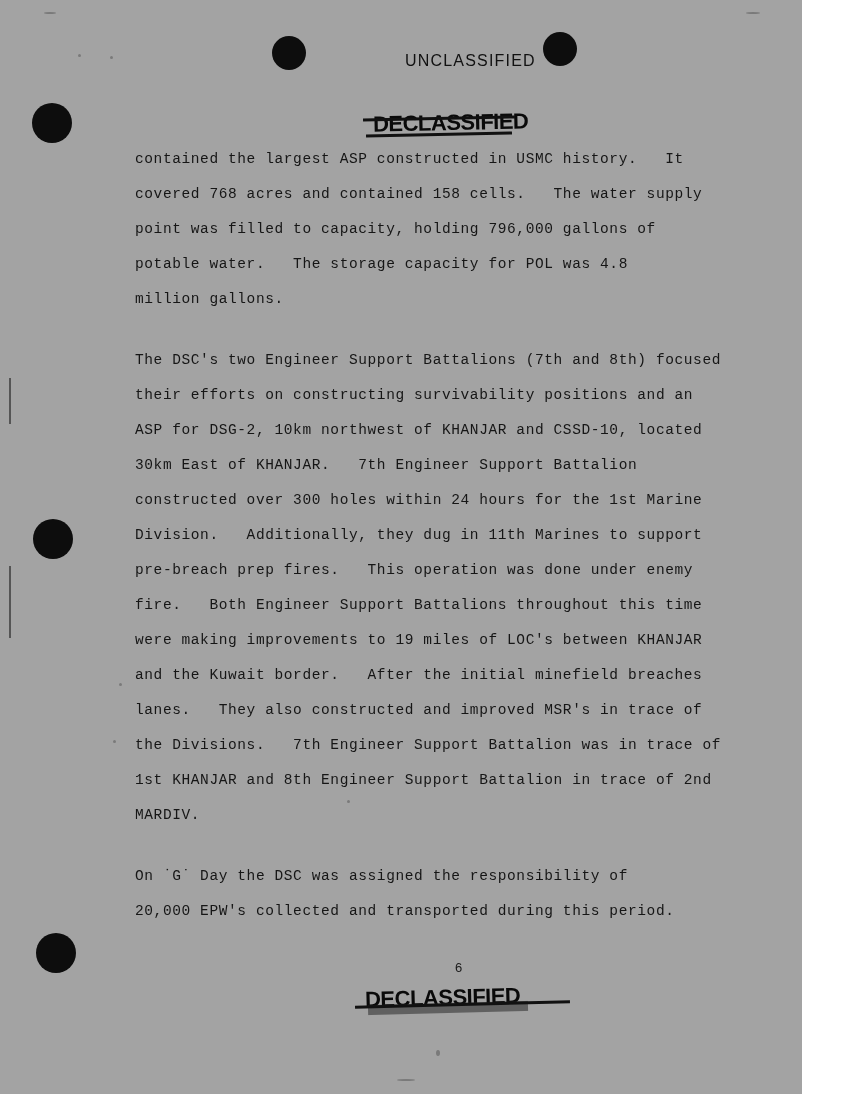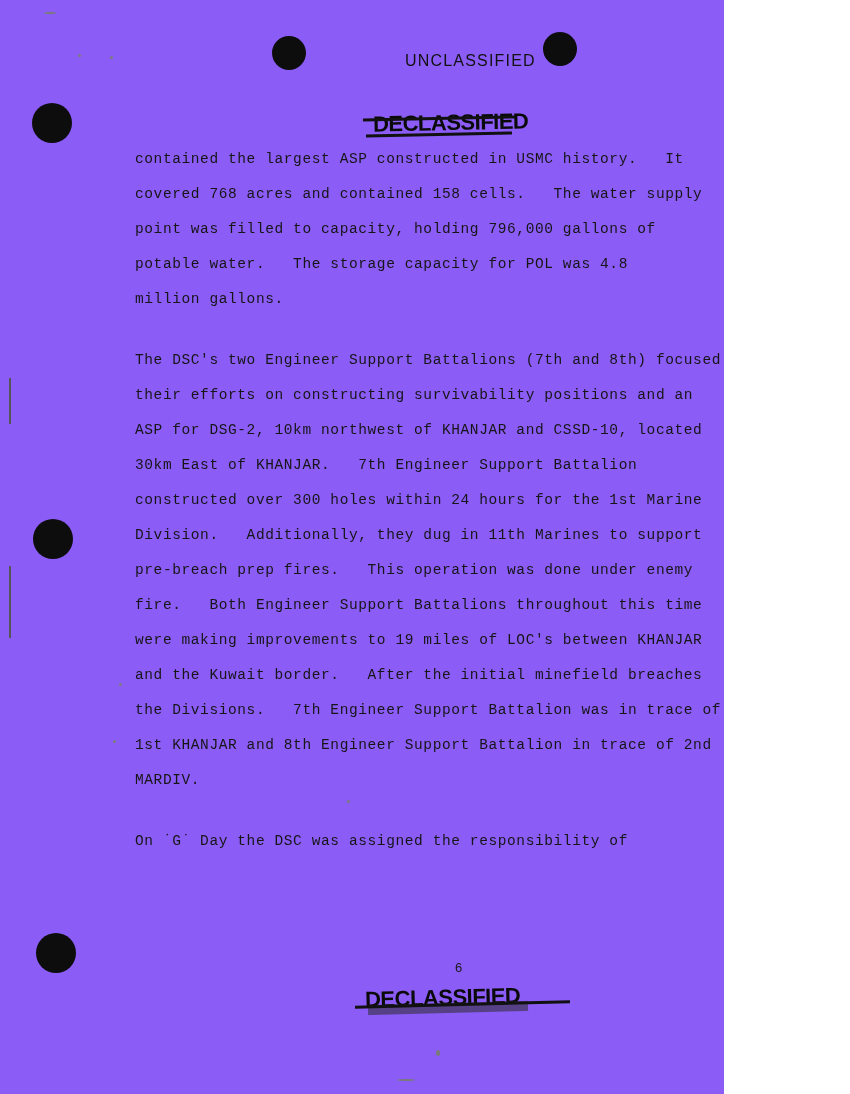--- a/index.html
+++ b/index.html
@@ -6,23 +6,23 @@
     margin: 0;
     padding: 0;
     background: #ffffff;
   }
   body {
     font-family: "Liberation Mono", "DejaVu Sans Mono", monospace;
     color: #111111;
   }
   .page {
     position: relative;
-    width: 724px;
+    width: 802px;
     height: 1094px;
-    background: #8b5cf6;
+    background: #a3a3a3;
     overflow: hidden;
   }
 
   
   .speck {
     position: absolute;
     background: #7a7a7a;
     border-radius: 50%;
   }
 
@@ -169,27 +169,29 @@
       <div class="line">The DSC's two Engineer Support Battalions (7th and 8th) focused</div>
       <div class="line">their efforts on constructing survivability positions and an</div>
       <div class="line">ASP for DSG-2, 10km northwest of KHANJAR and CSSD-10, located</div>
       <div class="line">30km East of KHANJAR.   7th Engineer Support Battalion</div>
       <div class="line">constructed over 300 holes within 24 hours for the 1st Marine</div>
       <div class="line">Division.   Additionally, they dug in 11th Marines to support</div>
       <div class="line">pre-breach prep fires.   This operation was done under enemy</div>
       <div class="line">fire.   Both Engineer Support Battalions throughout this time</div>
       <div class="line">were making improvements to 19 miles of LOC's between KHANJAR</div>
       <div class="line">and the Kuwait border.   After the initial minefield breaches</div>
+      <div class="line">lanes.   They also constructed and improved MSR's in trace of</div>
       <div class="line">the Divisions.   7th Engineer Support Battalion was in trace of</div>
       <div class="line">1st KHANJAR and 8th Engineer Support Battalion in trace of 2nd</div>
       <div class="line">MARDIV.</div>
     </div>
 
     <div class="para">
       <div class="line">On ˙G˙ Day the DSC was assigned the responsibility of</div>
+      <div class="line">20,000 EPW's collected and transported during this period.</div>
     </div>
 
   </div>
 
   <div class="page-number">6</div>
 
   <div class="stamp stamp-bottom">DECLASSIFIED</div>
   <div class="smudge"></div>
   <div class="strike strike-bot"></div>
 

